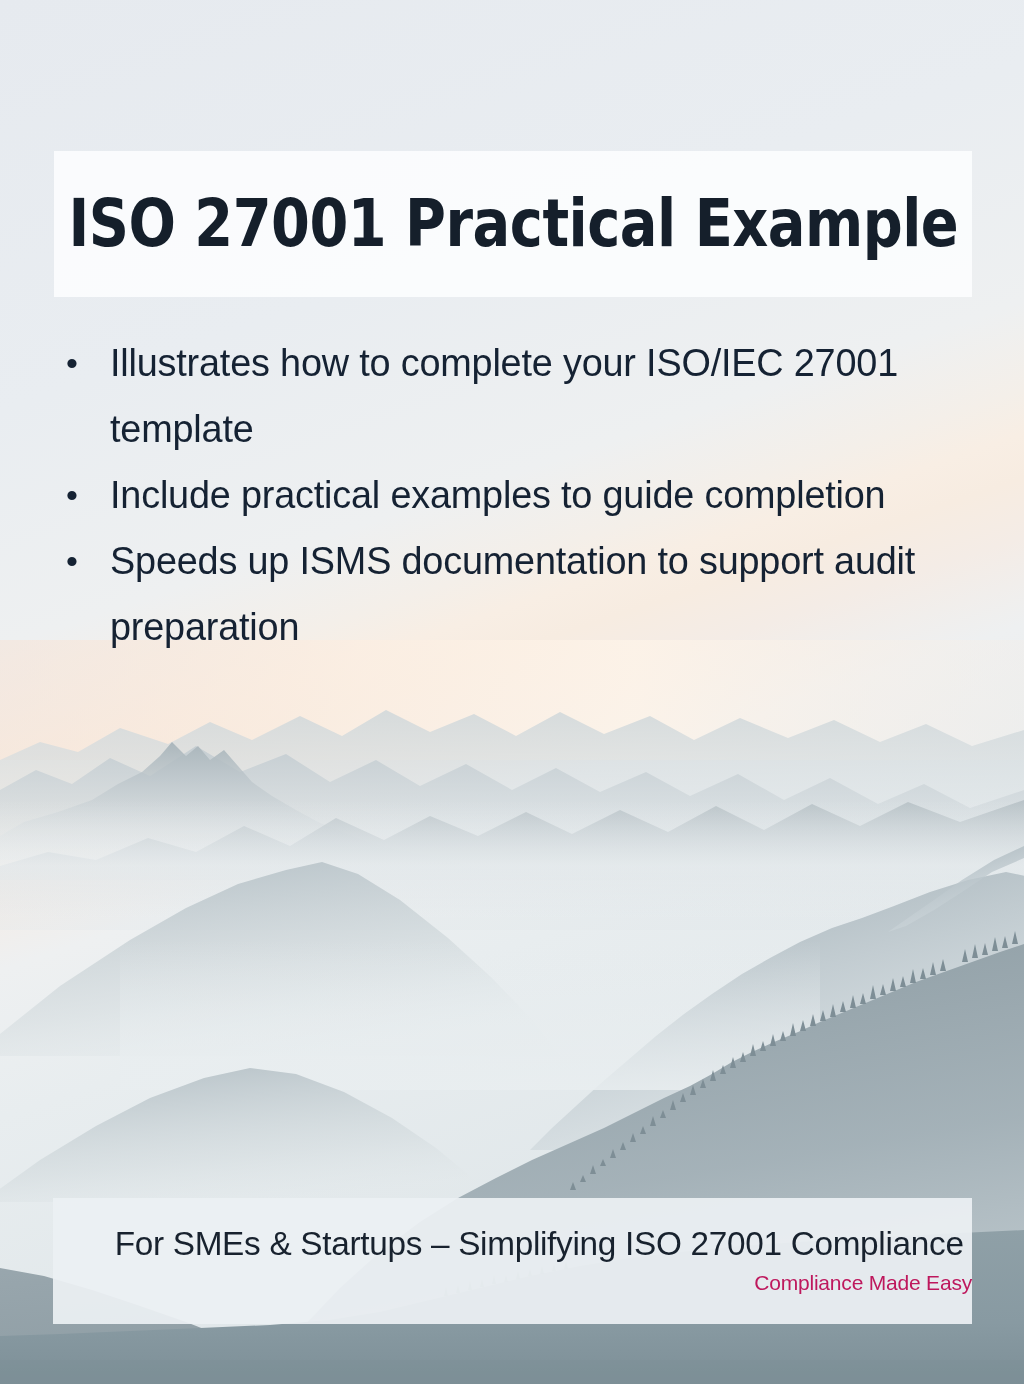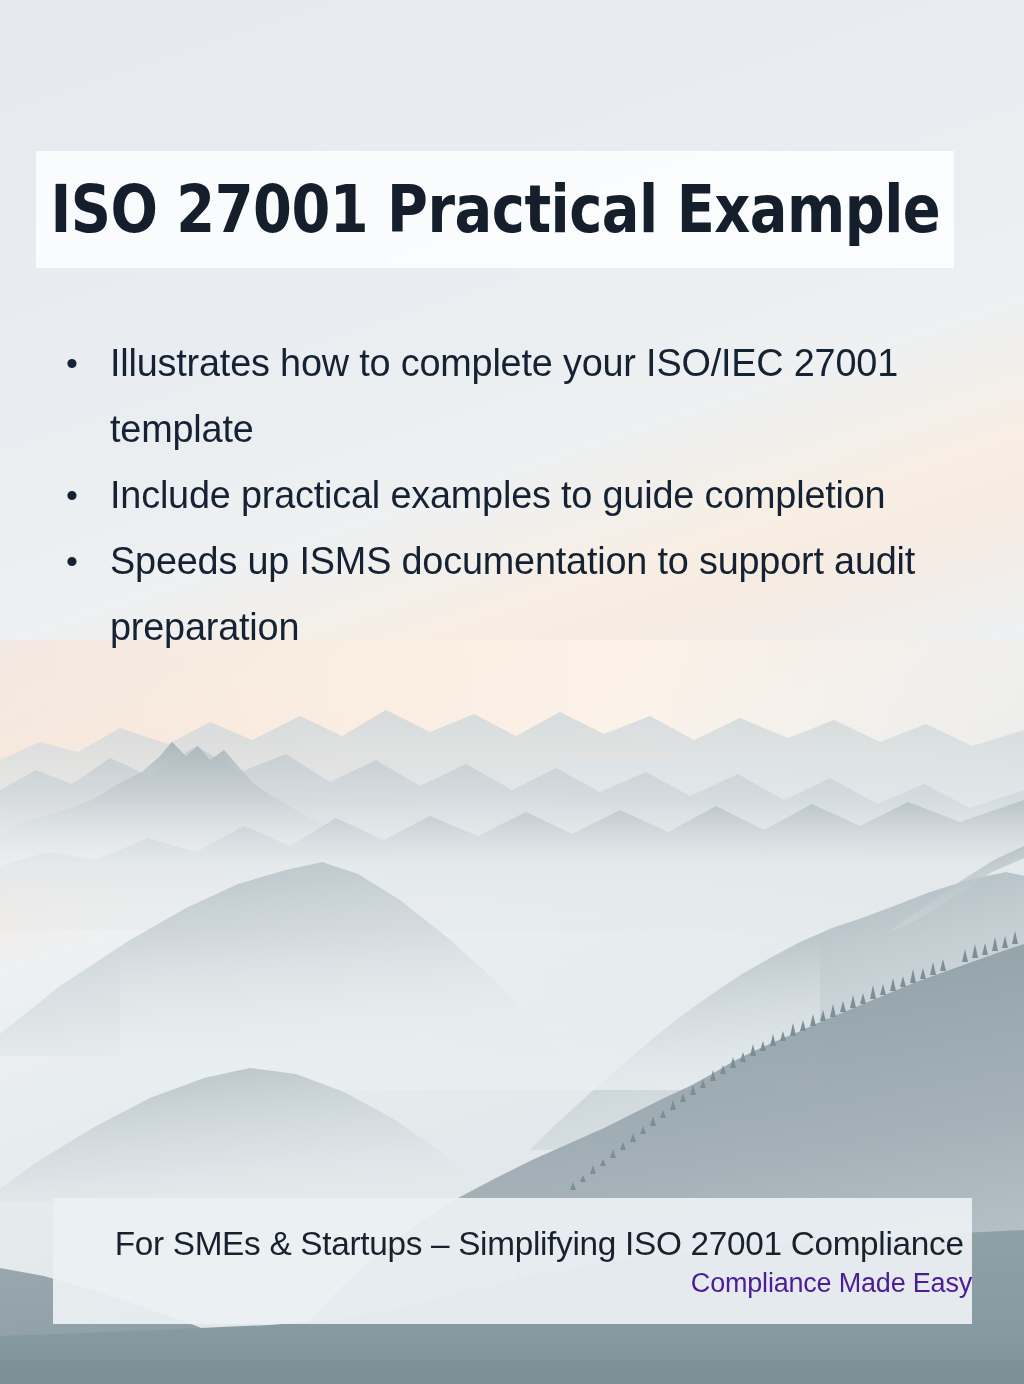--- a/index.html
+++ b/index.html
@@ -20,24 +20,24 @@
   .bg-layer {
     position: absolute;
     inset: 0;
     width: 1024px;
     height: 1384px;
     display: block;
   }
   
   .title-band {
     position: absolute;
-    left: 36px;
+    left: 54px;
     top: 151px;
     width: 918px;
-    height: 117px;
+    height: 146px;
     background: rgba(252, 253, 254, 0.90);
     display: flex;
     align-items: center;
     justify-content: center;
   }
   .title-text {
     font-family: "Liberation Sans Narrow", "DejaVu Sans Condensed", "Liberation Sans", sans-serif;
     font-weight: bold;
     font-size: 66px;
     line-height: 1;
@@ -97,23 +97,23 @@
   }
   .footer-main {
     font-size: 34px;
     line-height: 44px;
     color: #18222e;
     letter-spacing: -0.3px;
     white-space: nowrap;
     transform: scaleX(0.98);
   }
   .footer-sub {
-    font-size: 27px;
+    font-size: 21px;
     line-height: 36px;
-    color: #4c1d95;
+    color: #be185d;
     letter-spacing: -0.2px;
     white-space: nowrap;
   }
 </style>
 </head>
 <body>
 
 <div class="slide">
 
   <svg class="bg-layer" viewBox="0 0 1024 1384" preserveAspectRatio="none" xmlns="http://www.w3.org/2000/svg">

